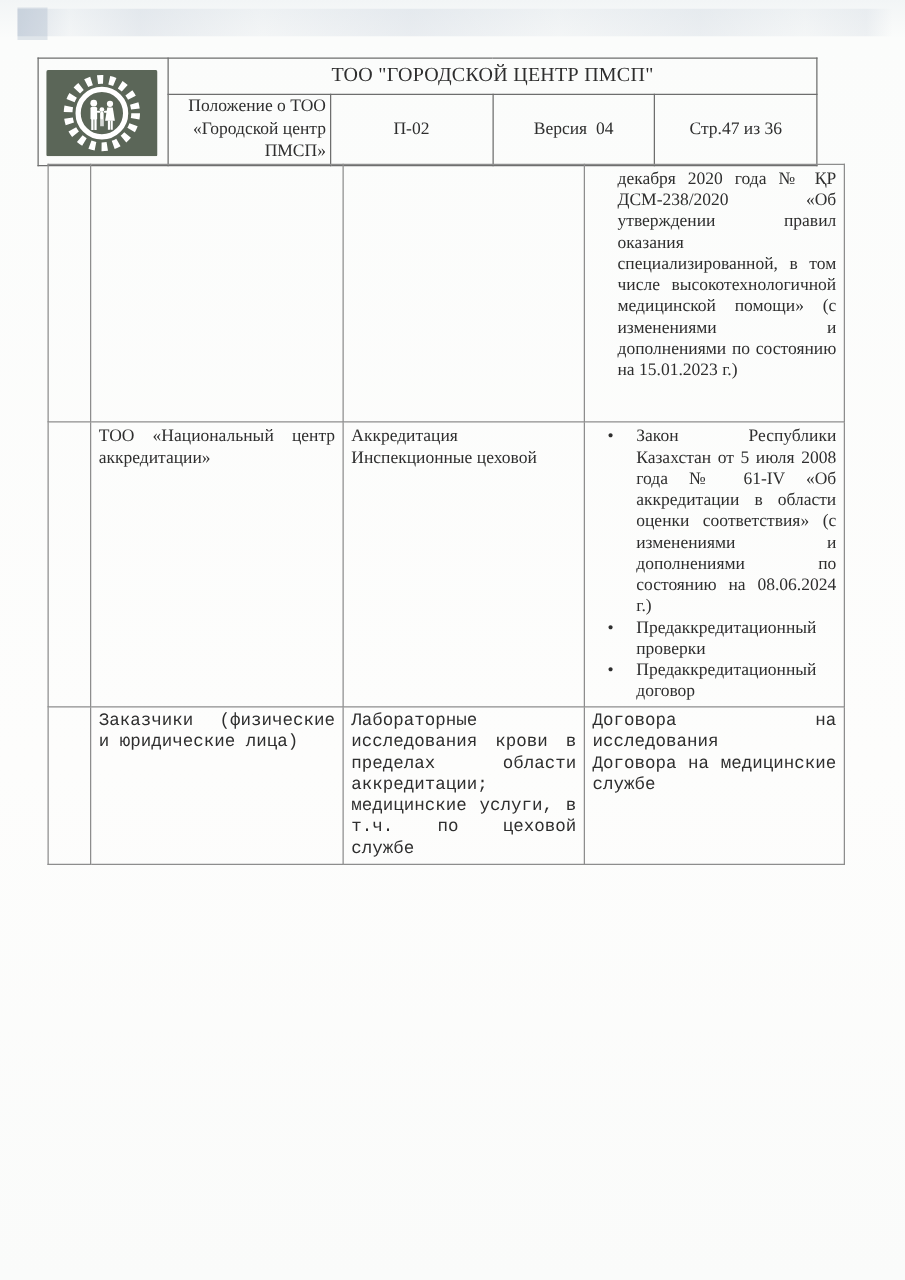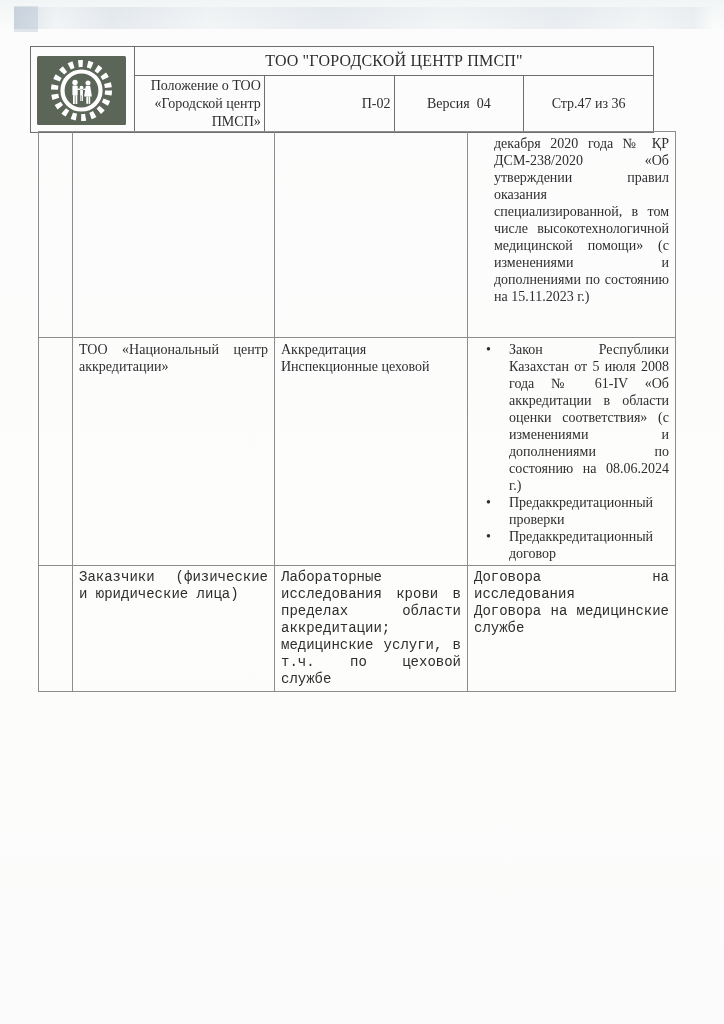--- a/index.html
+++ b/index.html
@@ -29,21 +29,21 @@
   table{border-collapse:collapse;table-layout:fixed;}
   .header-table{
     position:absolute;left:30px;top:46px;width:624px;
     font-size:14px;line-height:18px;
   }
   .header-table td{border:1px solid #6e6e6e;vertical-align:middle;padding:1px 3px;}
   .logo-cell{width:97px;padding:0;}
   .logo-box{display:block;margin:4px 5px 3px 3px;}
   .org-title-cell{height:26px;text-align:center;font-size:16px;letter-spacing:0.2px;}
   .doc-title-cell{width:222px;height:43px;text-align:right;}
-  .doc-code-cell{width:97px;text-align:right;}
+  .doc-code-cell{width:97px;text-align:center;}
   .version-cell{width:96px;text-align:center;white-space:pre-wrap;}
   .page-cell{width:110px;text-align:center;}
 
   
   .main-table{
     position:absolute;left:38px;top:131px;width:637px;
     font-size:14px;line-height:17px;
   }
   .main-table td{border:1px solid #8d8d8d;vertical-align:top;padding:3px 6px;}
   .col-num{width:34px;}
@@ -111,21 +111,21 @@
       <col class="col-b">
       <col class="col-c">
     </colgroup>
 
   <tbody>
       <tr class="r1">
     <td></td>
     <td></td>
     <td></td>
     <td>
-      <div class="cont">декабря 2020 года № ҚР ДСМ-238/2020 «Об утверждении правил оказания специализированной, в том числе высокотехнологичной медицинской помощи» (с изменениями и дополнениями по состоянию на 15.11.2023 г.)</div>
+      <div class="cont">декабря 2020 года № ҚР ДСМ-238/2020 «Об утверждении правил оказания специализированной, в том числе высокотехнологичной медицинской помощи» (с изменениями и дополнениями по состоянию на 15.01.2023 г.)</div>
     </td>
   </tr>
 
   <tr class="r2">
     <td></td>
     <td>
       <div class="just">ТОО «Национальный центр аккредитации»</div>
     </td>
     <td>
       <div>Аккредитация</div>

